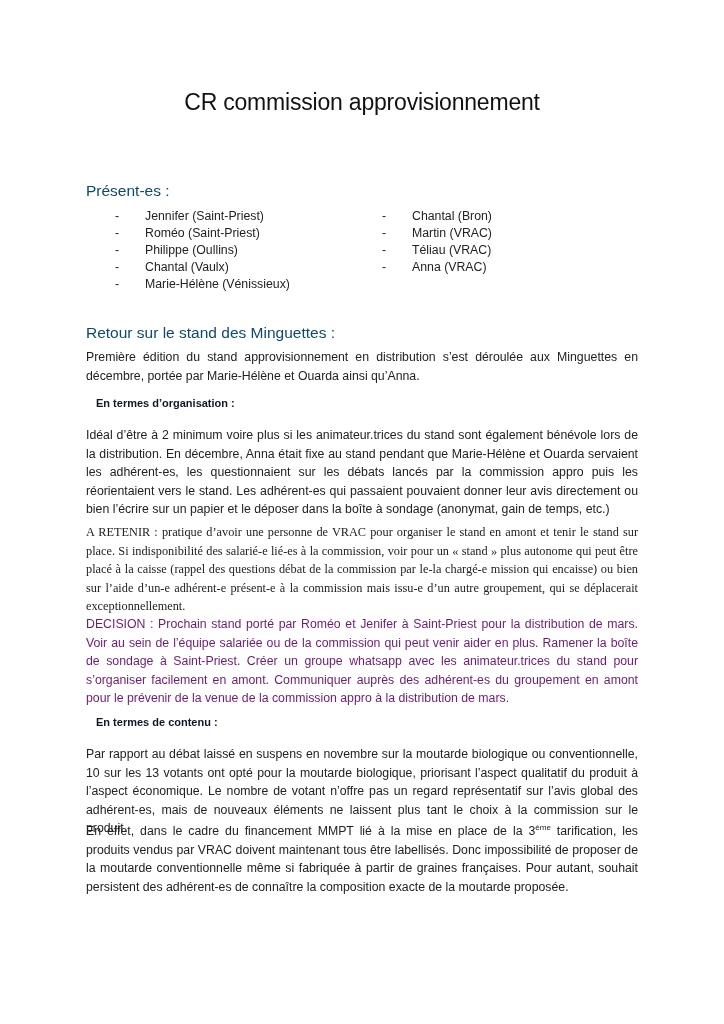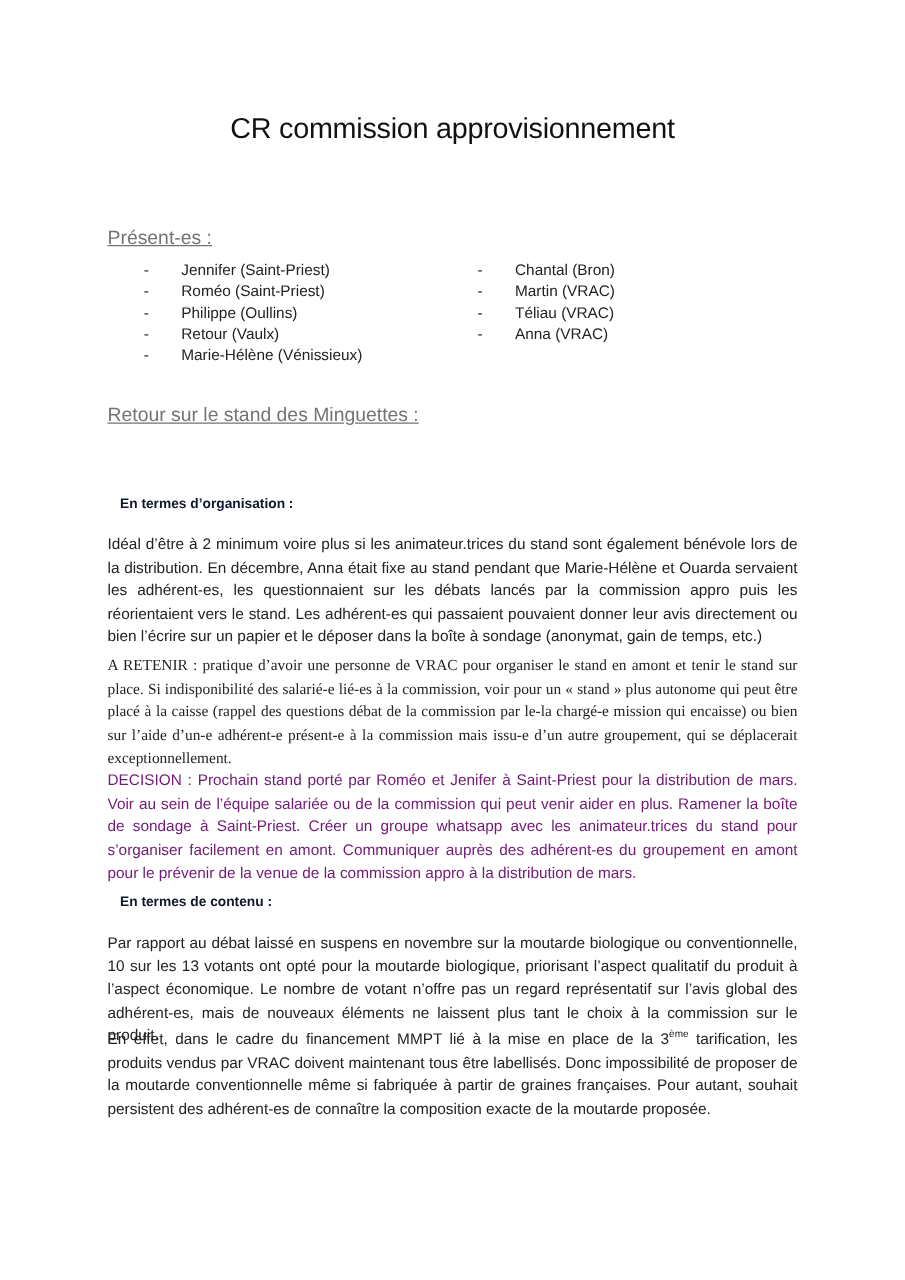--- a/index.html
+++ b/index.html
@@ -2,21 +2,21 @@
 <html><head>
 <meta charset="utf-8">
 <style>
   html, body { margin: 0; padding: 0; background: #ffffff; }
   body { width: 724px; height: 1024px; overflow: hidden; position: relative;
          font-family: "Liberation Sans", sans-serif; color: #1a1a1a; }
   .page { position: absolute; left: 0; top: 0; width: 724px; height: 1024px; background: #fff; padding-left: 16px; }
   .title { position: absolute; left: 0; width: 724px; text-align: center; font-size: 23px; color: #111; letter-spacing: -0.2px; }
   .title1 { top: 89px; }
   .title2 { top: 118px; }
-  .section-heading { position: absolute; left: 86px; font-size: 15.5px; text-decoration: underline; color: #737373; }
+  .section-heading { position: absolute; left: 86px; font-size: 15.5px; color: #0c4a6e; }
   .present-heading { top: 182px; }
   .retour-heading { top: 324px; }
   ul.attendees { position: absolute; list-style: none; margin: 0; padding: 0; font-size: 12.3px; line-height: 17px; color: #222; }
   ul.attendees li { position: relative; padding-left: 0; }
   ul.attendees li .dash { position: absolute; left: -30px; }
   .col-left { left: 145px; top: 208px; }
   .col-right { left: 412px; top: 208px; }
   .para { position: absolute; left: 86px; width: 552px; font-size: 12.3px; line-height: 18.6px; text-align: justify; color: #222; margin: 0; }
   .sub-heading { position: absolute; left: 96px; font-size: 11px; font-weight: bold; color: #0f172a; }
   .p-intro { top: 348px; }
@@ -35,33 +35,34 @@
 <div class="page">
 
   <div class="title title1">CR commission approvisionnement</div>
 
   <div class="section-heading present-heading">Présent-es :</div>
 
   <ul class="attendees col-left">
     <li><span class="dash">-</span><span>Jennifer (Saint-Priest)</span></li>
     <li><span class="dash">-</span><span>Roméo (Saint-Priest)</span></li>
     <li><span class="dash">-</span><span>Philippe (Oullins)</span></li>
-    <li><span class="dash">-</span><span>Retour (Vaulx)</span></li>
+    <li><span class="dash">-</span><span>Chantal (Vaulx)</span></li>
     <li><span class="dash">-</span><span>Marie-Hélène (Vénissieux)</span></li>
   </ul>
 
   <ul class="attendees col-right">
     <li><span class="dash">-</span><span>Chantal (Bron)</span></li>
     <li><span class="dash">-</span><span>Martin (VRAC)</span></li>
     <li><span class="dash">-</span><span>Téliau (VRAC)</span></li>
     <li><span class="dash">-</span><span>Anna (VRAC)</span></li>
   </ul>
 
   <div class="section-heading retour-heading">Retour sur le stand des Minguettes :</div>
 
+  <p class="para p-intro">Première édition du stand approvisionnement en distribution s’est déroulée aux Minguettes en décembre, portée par Marie-Hélène et Ouarda ainsi qu’Anna.</p>
 
   <div class="sub-heading h-orga">En termes d’organisation :</div>
 
   <p class="para p-orga">Idéal d’être à 2 minimum voire plus si les animateur.trices du stand sont également bénévole lors de la distribution. En décembre, Anna était fixe au stand pendant que Marie-Hélène et Ouarda servaient les adhérent-es, les questionnaient sur les débats lancés par la commission appro puis les réorientaient vers le stand. Les adhérent-es qui passaient pouvaient donner leur avis directement ou bien l’écrire sur un papier et le déposer dans la boîte à sondage (anonymat, gain de temps, etc.)</p>
 
   <p class="para p-retenir">A RETENIR : pratique d’avoir une personne de VRAC pour organiser le stand en amont et tenir le stand sur place. Si indisponibilité des salarié-e lié-es à la commission, voir pour un « stand » plus autonome qui peut être placé à la caisse (rappel des questions débat de la commission par le-la chargé-e mission qui encaisse) ou bien sur l’aide d’un-e adhérent-e présent-e à la commission mais issu-e d’un autre groupement, qui se déplacerait exceptionnellement.</p>
 
   <p class="para p-decision">DECISION : Prochain stand porté par Roméo et Jenifer à Saint-Priest pour la distribution de mars. Voir au sein de l’équipe salariée ou de la commission qui peut venir aider en plus. Ramener la boîte de sondage à Saint-Priest. Créer un groupe whatsapp avec les animateur.trices du stand pour s’organiser facilement en amont. Communiquer auprès des adhérent-es du groupement en amont pour le prévenir de la venue de la commission appro à la distribution de mars.</p>
 
   <div class="sub-heading h-contenu">En termes de contenu :</div>

